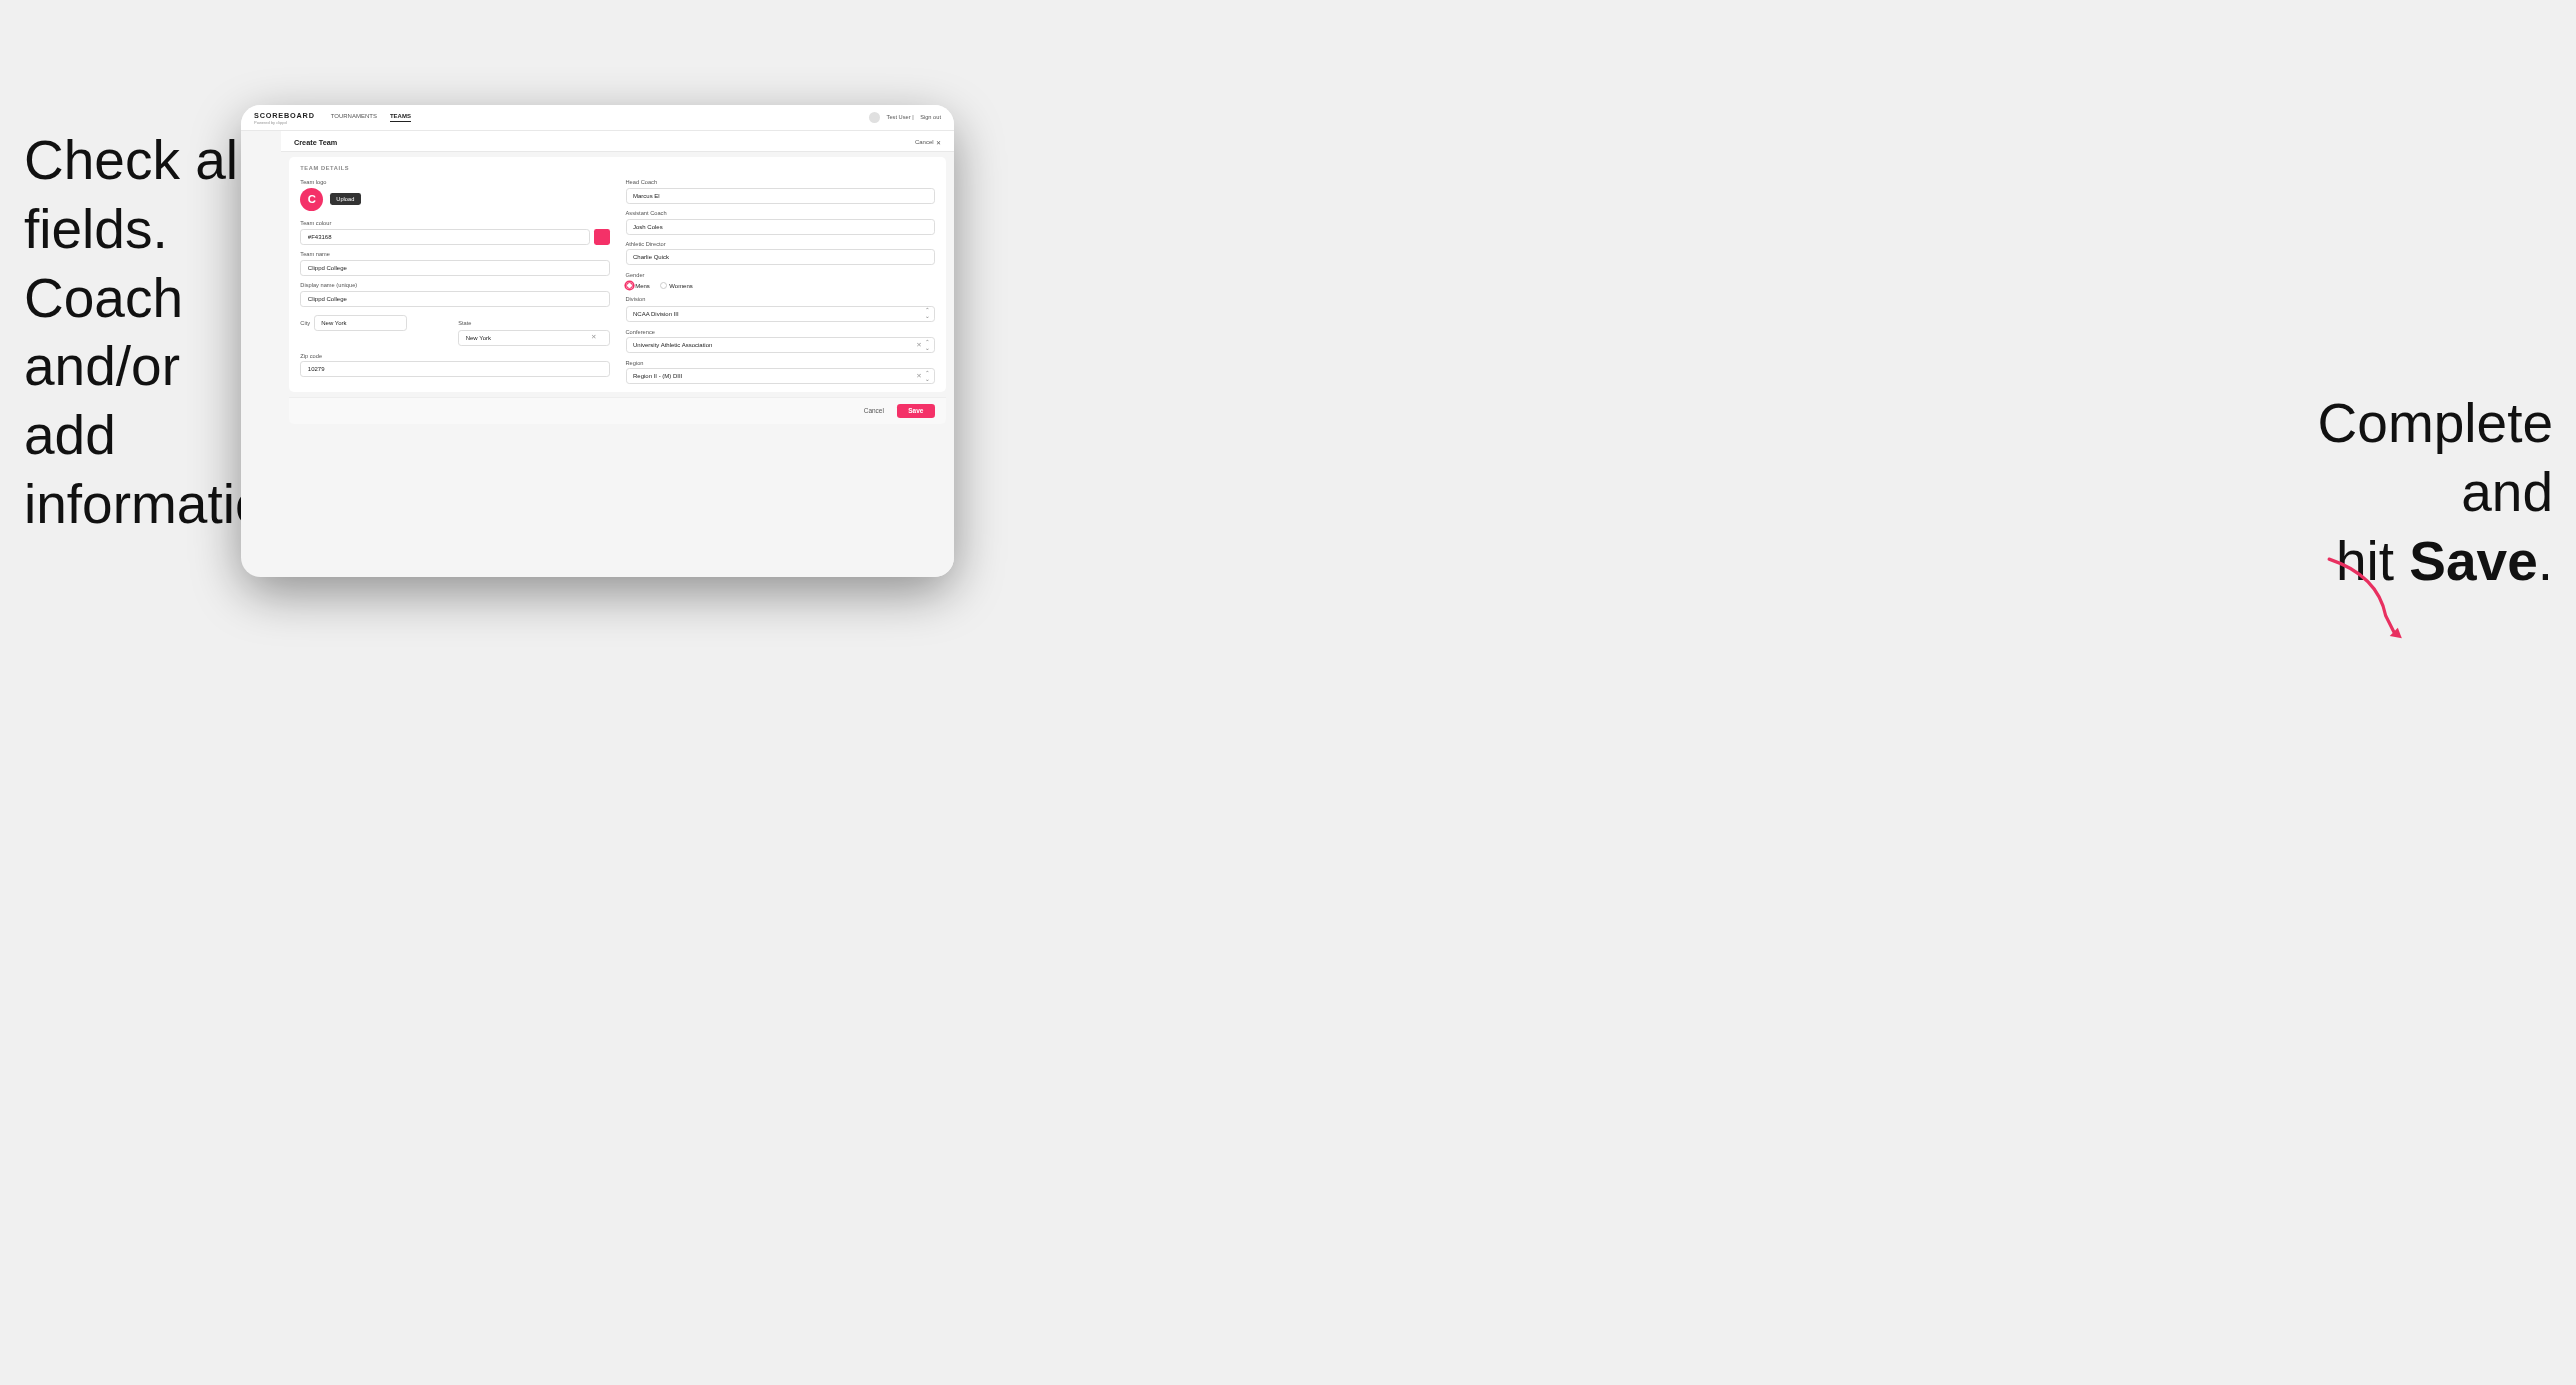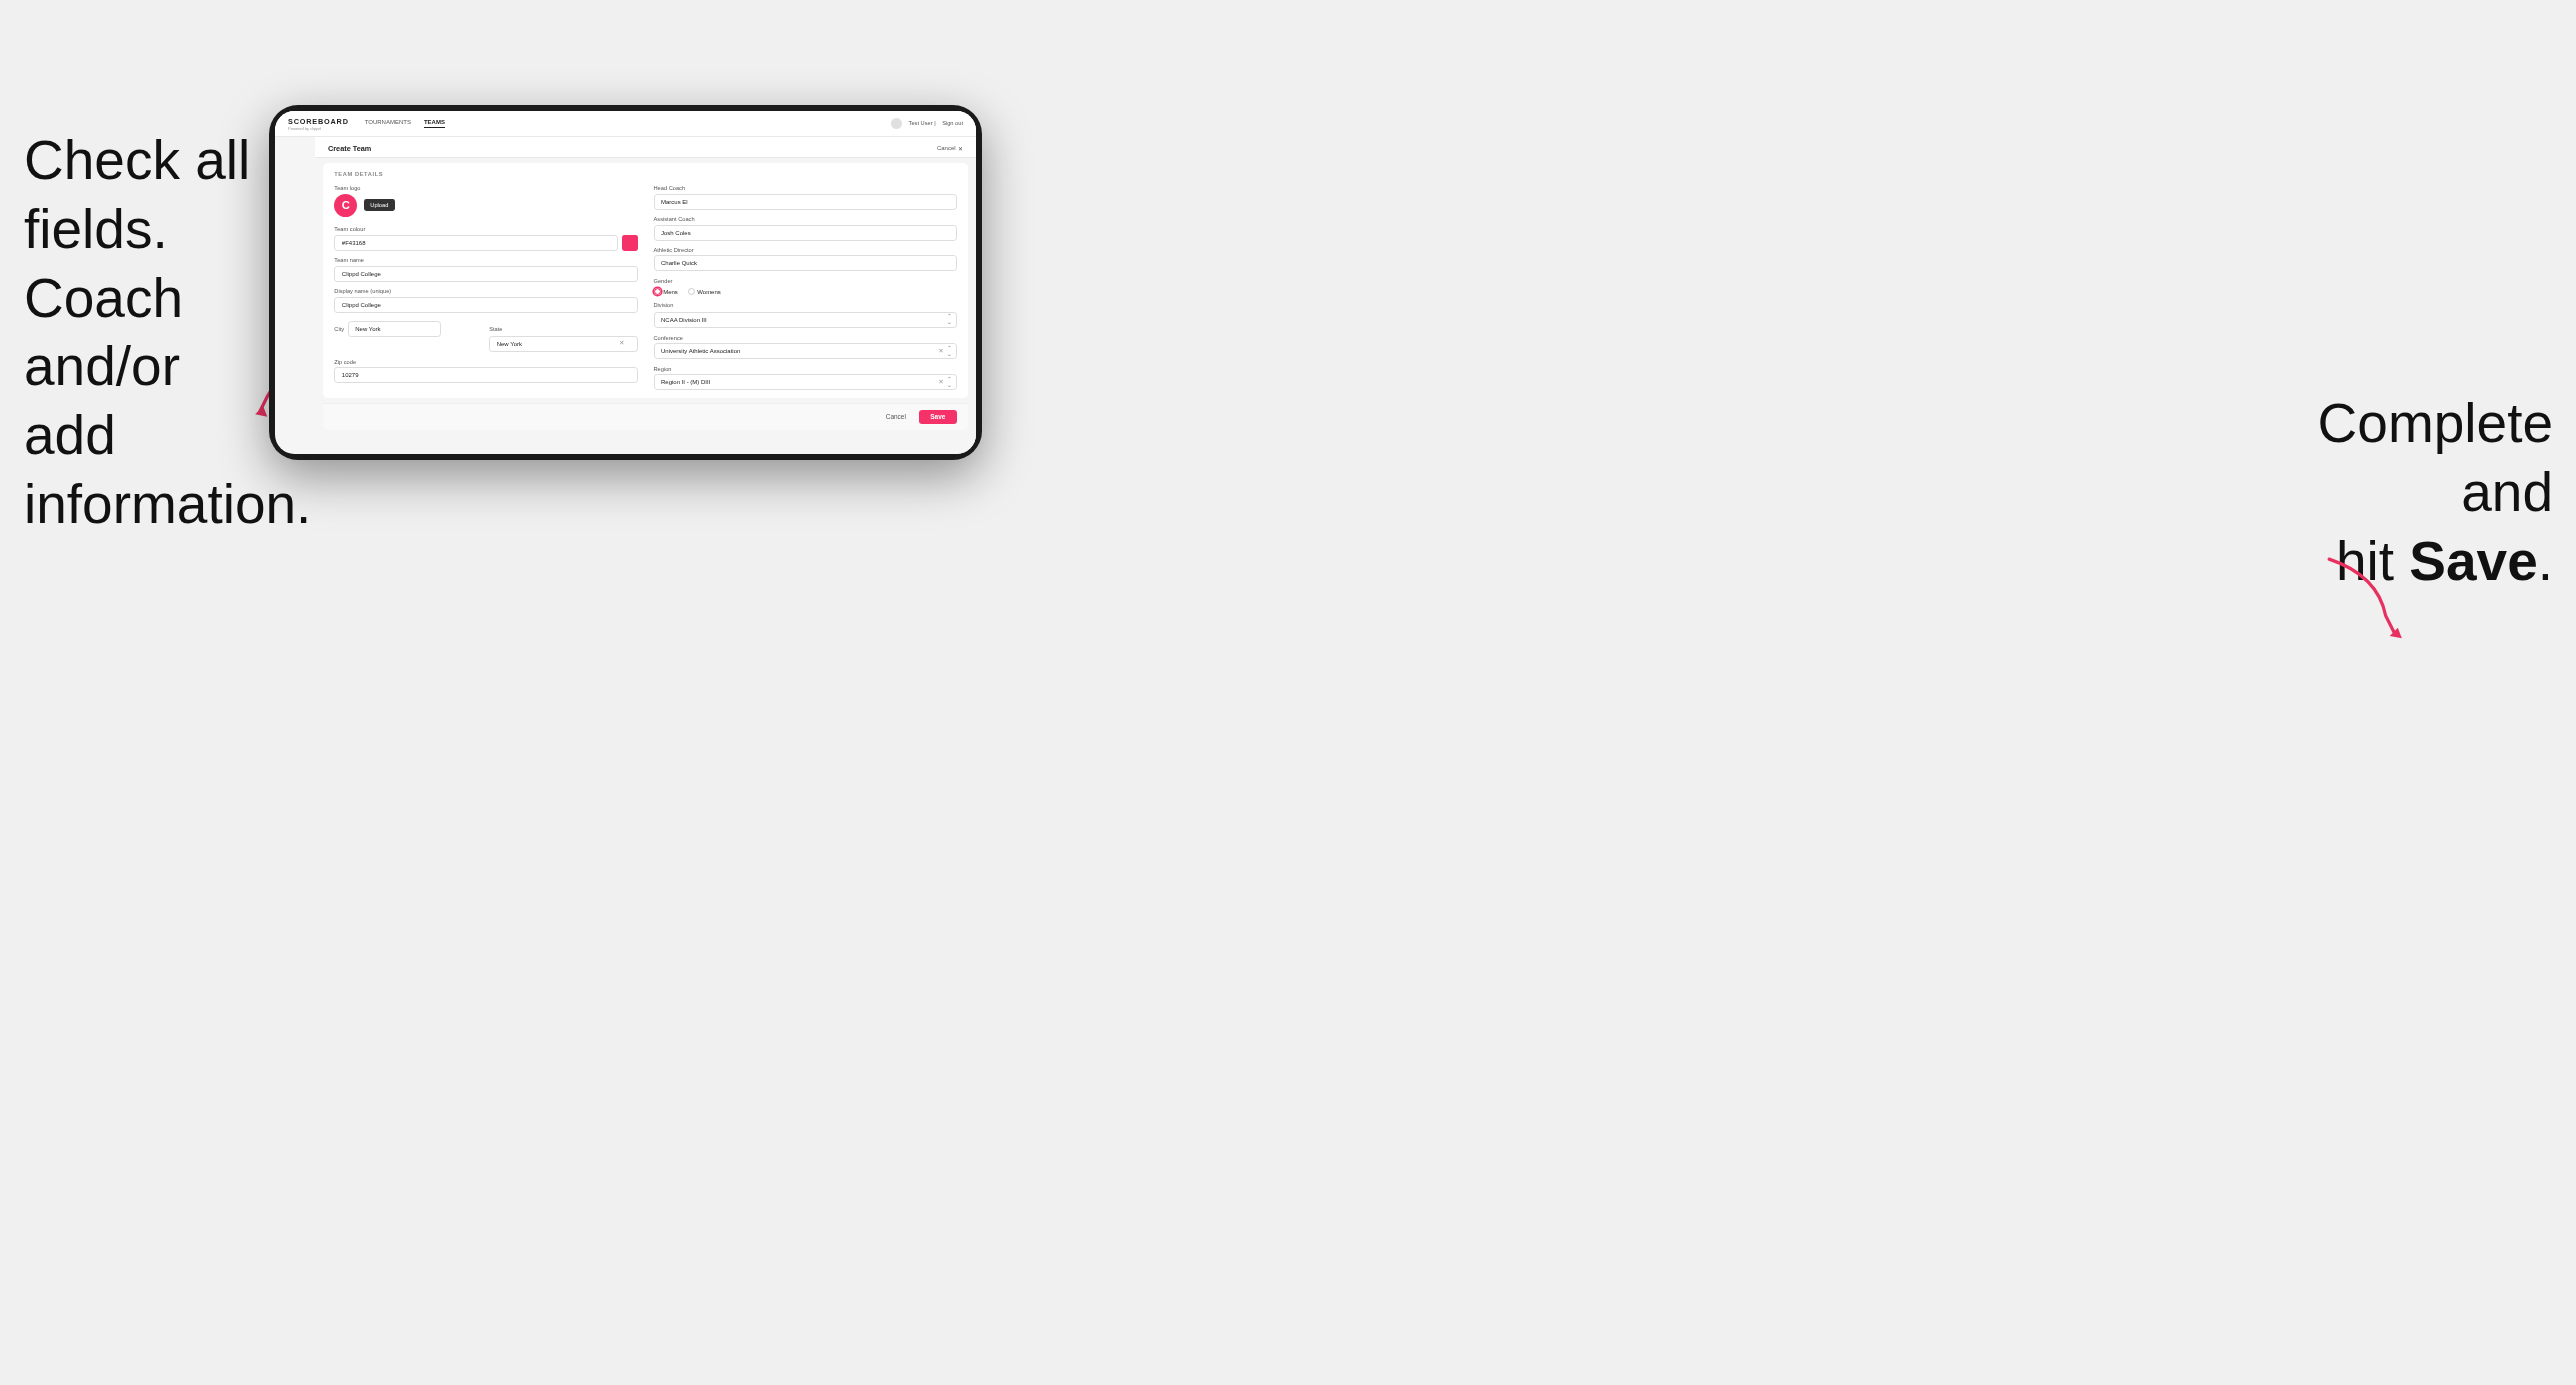--- a/index.html
+++ b/index.html
@@ -33,27 +33,27 @@
       color: #111;
       font-weight: 400;
       max-width: 267px;
       text-align: right;
     }
     .instruction-right strong { font-weight: 700; }
 
     
     .tablet-frame {
       position: absolute;
-      left: 269px;
+      left: 241px;
       top: 105px;
       width: 713px;
-      height: 355px;
+      height: 472px;
       background: #1a1a1a;
       border-radius: 29px;
-      padding: 6px;
+      padding: 0;
       box-shadow: 0 16px 49px rgba(0,0,0,0.4);
     }
 
     .tablet-screen {
       width: 100%;
       height: 100%;
       background: #f5f5f5;
       border-radius: 19.4px;
       overflow: hidden;
       display: flex;

